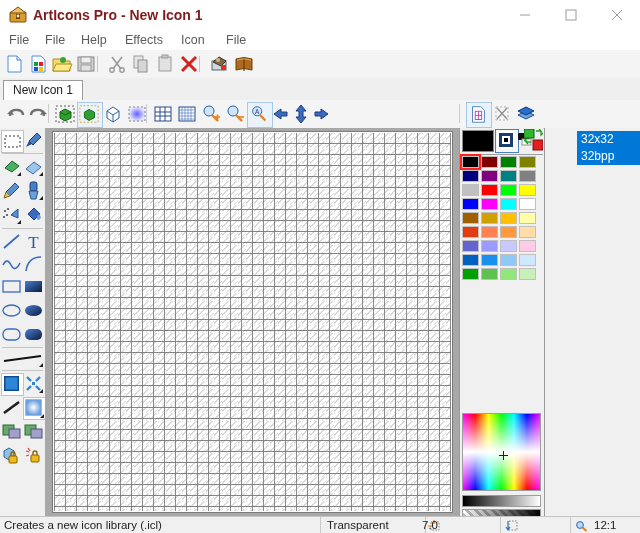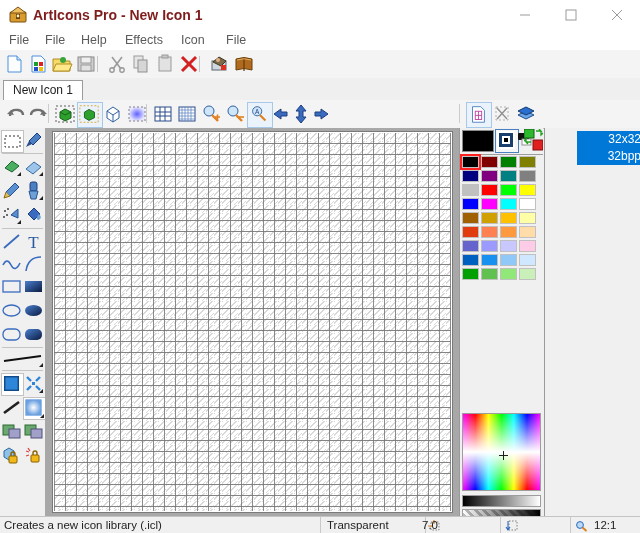--- a/index.html
+++ b/index.html
@@ -78,21 +78,21 @@
   .hsvbox{position:absolute;left:2px;top:285px;width:79px;height:78px;border:1px solid #9d9d9d;box-sizing:border-box;}
   .hsvcross{position:absolute;left:36px;top:35px;width:9px;height:9px;}
   .graybar{position:absolute;left:2px;top:367px;width:79px;height:12px;border:1px solid #9d9d9d;box-sizing:border-box;
            background:linear-gradient(90deg,#000 0%,#fff 100%);}
   .alphabar{position:absolute;left:2px;top:381px;width:79px;height:13px;border:1px solid #9d9d9d;box-sizing:border-box;}
   .alphachk{position:absolute;left:2px;top:396px;width:79px;height:16px;}
   .achk{position:absolute;width:18px;height:16px;border:1px solid #9d9d9d;box-sizing:border-box;}
 
   
   .rightpane{position:absolute;left:544px;top:128px;width:96px;height:388px;background:#f0f0f0;border-left:1px solid #9a9a9a;}
-  .iconitem{position:absolute;left:32px;top:3px;width:64px;height:34px;background:#0078d7;color:#ffffff;text-align:right;}
+  .iconitem{position:absolute;left:32px;top:3px;width:64px;height:34px;background:#0078d7;color:#ffffff;}
   .iconitem span{display:block;padding-left:4px;line-height:17px;font-size:12px;}
 
   
   .statusbar{position:absolute;left:0;top:516px;width:640px;height:17px;background:#f0f0f0;border-top:1px solid #c4c4c4;}
   .sb-seg{position:absolute;top:0;height:17px;border-left:1px solid #c9c9c9;}
   .sb-txt{position:absolute;top:2px;font-size:11.5px;color:#222;white-space:nowrap;}
 
   .hscroll{position:absolute;left:45px;top:506px;width:414px;height:10px;}
 </style>
 </head>

